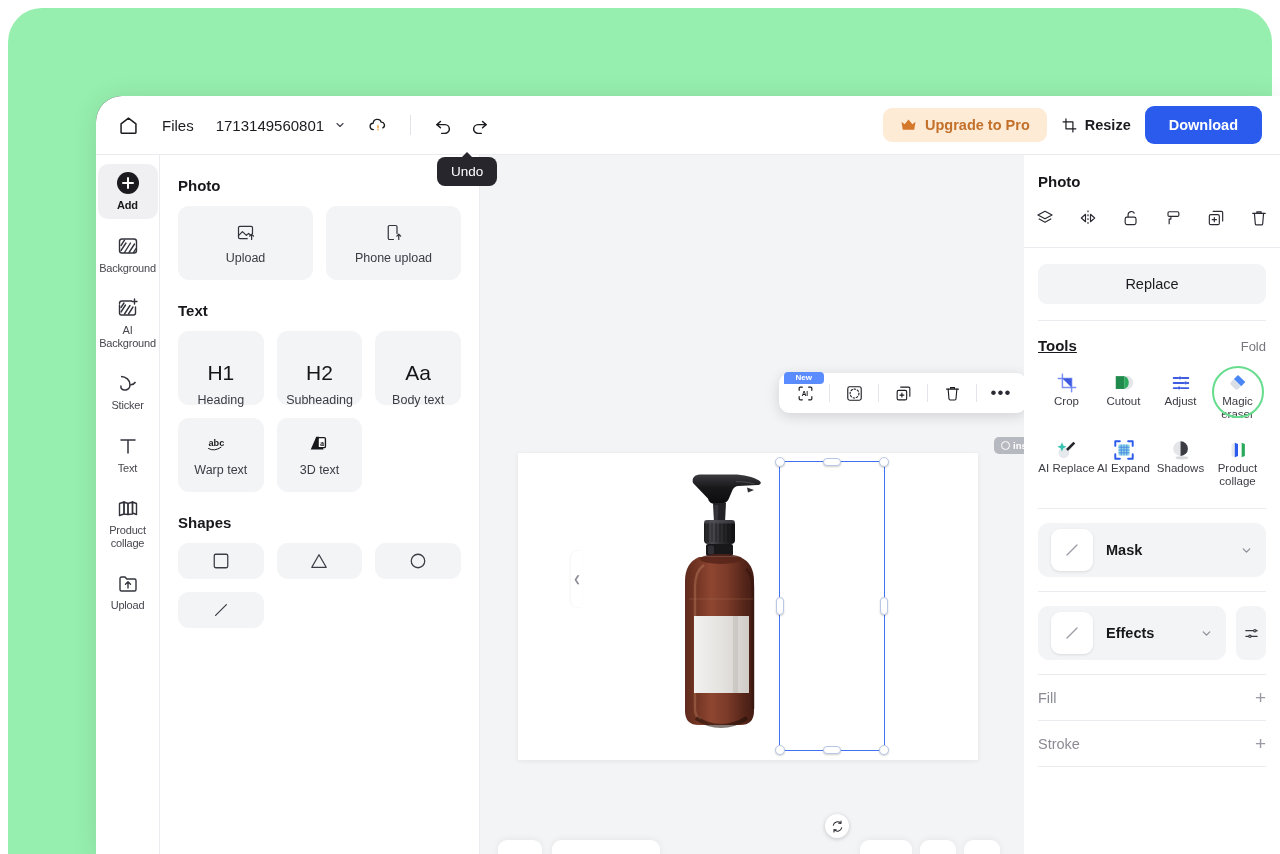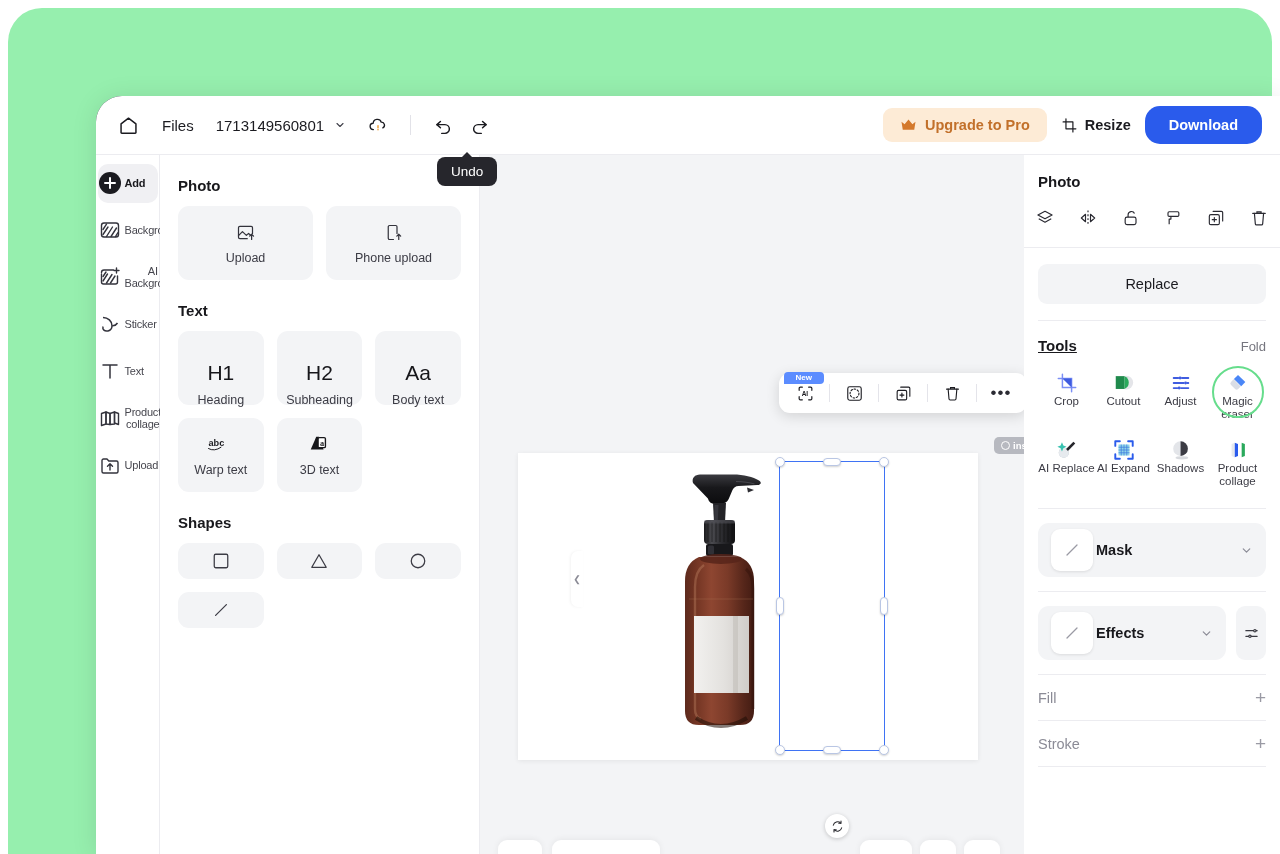--- a/index.html
+++ b/index.html
@@ -60,21 +60,21 @@
   }
   .resize-btn {
     display: flex; align-items: center; gap: 7px;
     background: transparent; color: #1b1b20;
     font-size: 14.5px; font-weight: 600;
     padding: 9px 12px; border-radius: 9px; cursor: pointer; border: none;
   }
   .download-btn {
     background: #2a5bec; color: #fff;
     font-size: 14.5px; font-weight: 600;
-    padding: 11px 24px; border-radius: 15px; cursor: pointer; border: none;
+    padding: 11px 24px; border-radius: 9px; cursor: pointer; border: none;
   }
 
   
   .tooltip {
     position: absolute; left: 437px; top: 157px;
     background: #26262c; color: #fff;
     font-size: 13.5px; padding: 7px 14px; border-radius: 8px;
     z-index: 60; white-space: nowrap;
   }
   .tooltip::before {
@@ -86,21 +86,21 @@
 
   
   .rail {
     position: absolute; left: 0; top: 59px; width: 64px; height: 699px;
     background: #fff; border-right: 1px solid #ececf0;
     padding-top: 9px;
     display: flex; flex-direction: column; align-items: center;
   }
   .rail-item {
     width: 60px; padding: 6px 0 7px; border-radius: 10px;
-    display: flex; align-items: center; gap: 3px;
+    display: flex; flex-direction: column; align-items: center; gap: 3px;
     cursor: pointer; margin-bottom: 8px;
   }
   .rail-item.active { background: #f0f0f3; }
   .rail-ico { height: 26px; display:flex; align-items:center; justify-content:center; }
   .rail-label {
     font-size: 11px; color: #46464e; text-align: center; line-height: 12.5px;
     letter-spacing: -0.2px;
   }
   .rail-item.active .rail-label { color: #18181c; font-weight: 700; }
 
@@ -241,21 +241,21 @@
     position: absolute; left: 50%; top: 0; margin-left: -26px;
     width: 52px; height: 52px; border: 2.5px solid #66dd8c; border-radius: 50%;
     pointer-events: none;
   }
 
   .proprow {
     display: flex; align-items: center; gap: 10px;
     margin: 14px 0; position: relative;
   }
   .prop-main {
-    flex: 1; display: flex; align-items: center; gap: 3px;
+    flex: 1; display: flex; align-items: center; gap: 13px;
     background: #f3f4f6; border-radius: 11px; height: 54px; padding: 0 13px;
     cursor: pointer;
     justify-content: flex-end;
   }
   .prop-thumb {
     width: 42px; height: 42px; background: #fff; border-radius: 9px;
     box-shadow: 0 1px 3px rgba(0,0,0,0.10);
     display: flex; align-items: center; justify-content: center;
   }
   .prop-name { font-size: 14.5px; font-weight: 700; color: #18181c; flex: 1; }

